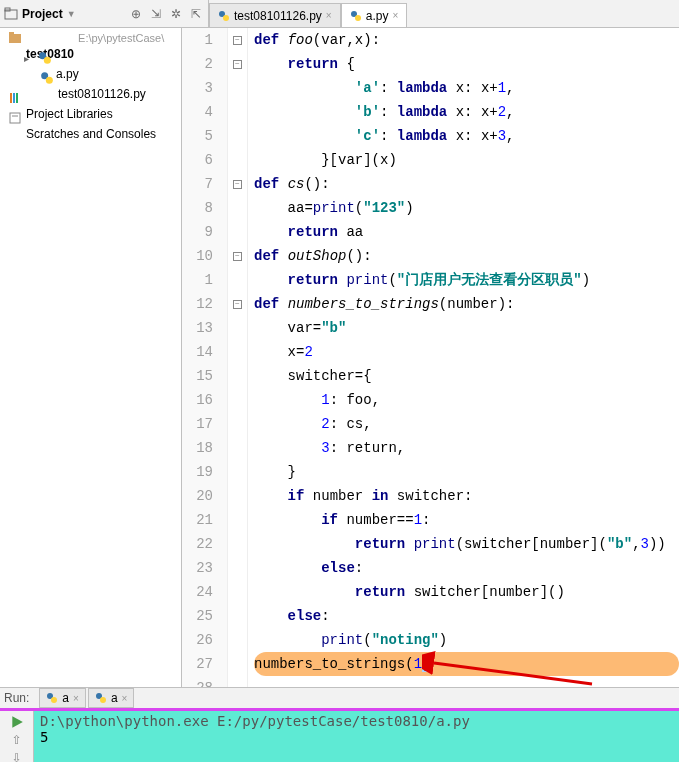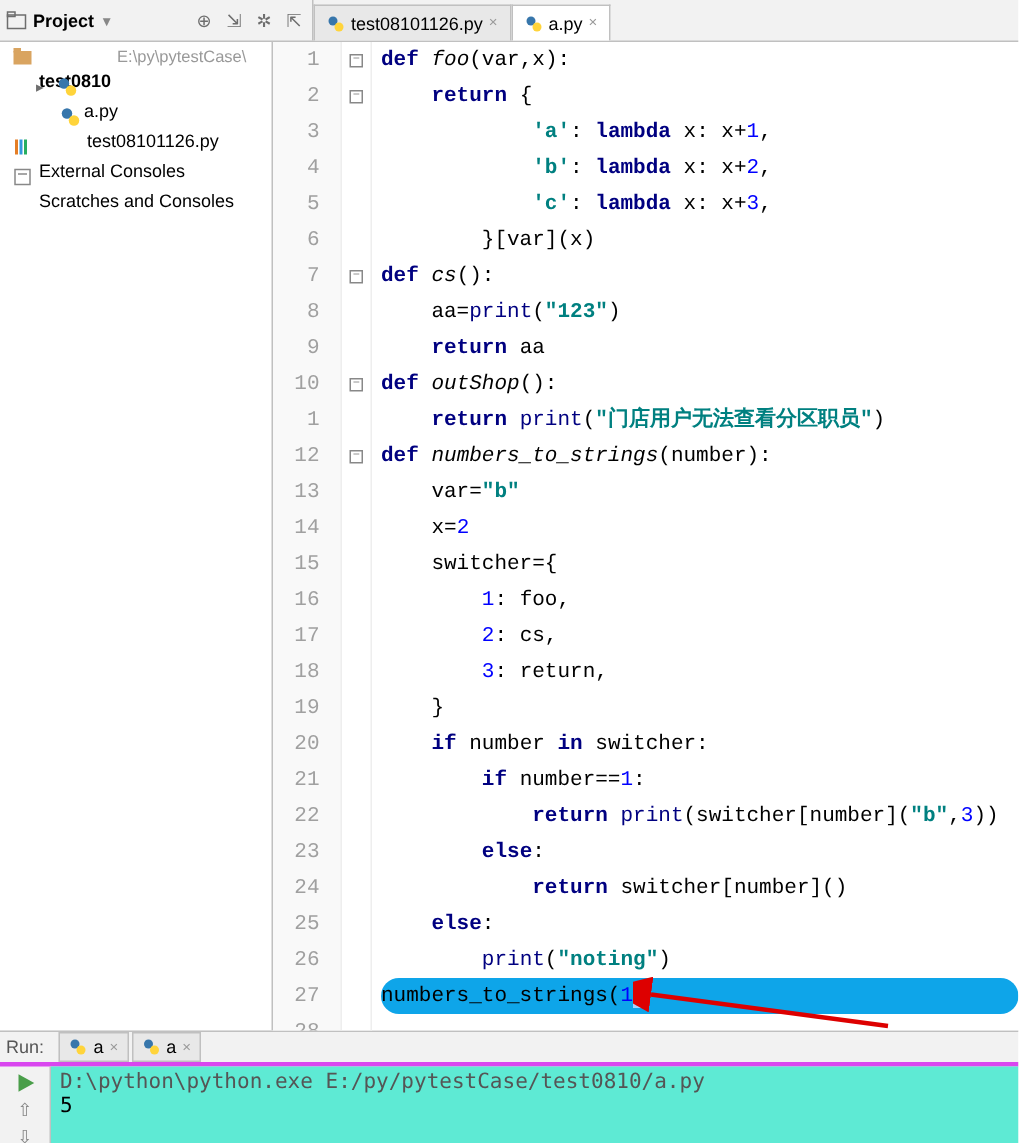--- a/index.html
+++ b/index.html
@@ -25,21 +25,21 @@
 .indent1 { padding-left: 24px; }
 .indent2 { padding-left: 40px; }
 .editor { flex: 1; display: flex; background: #fff; font-family: Consolas, "Courier New", monospace; font-size: 14px; line-height: 24px; }
 .gutter { width: 46px; background: #f9f9f9; border-right: 1px solid #eee; text-align: right; color: #a0a0a0; padding-right: 14px; }
 .g-line { height: 24px; }
 .fold-col { width: 20px; background: #fff; border-right: 1px solid #eee; }
 .f-line { height: 24px; display: flex; align-items: center; justify-content: center; color: #888; font-size: 10px; }
 .fold-box { width: 9px; height: 9px; border: 1px solid #888; display: flex; align-items: center; justify-content: center; font-size: 8px; line-height: 1; }
 .code { flex: 1; padding-left: 6px; }
 .c-line { height: 24px; white-space: pre; }
-.c-line.hl { background: #0ea5e9; border-radius: 12px; }
+.c-line.hl { background: #fdba74; border-radius: 12px; }
 .kw { color: #000080; font-weight: bold; }
 .str { color: #008080; font-weight: bold; }
 .num { color: #0000ff; }
 .fn { font-style: italic; }
 .builtin { color: #000080; }
 .caret { border-right: 1px solid #000; }
 .sel { background: #a6d2ff; }
 .arrow-annotation { position: absolute; pointer-events: none; }
 .run-panel { border-top: 1px solid #c0c0c0; background: #f2f2f2; height: 75px; display: flex; flex-direction: column; }
 .run-tabs { display: flex; align-items: center; height: 24px; border-bottom: 3px solid #d946ef; padding-left: 4px; gap: 2px; }
@@ -123,21 +123,21 @@
         <span class="txt">test08101126.py</span>
       </div>
       <div class="tree-row">
         <span class="ficon">
             <svg viewBox="0 0 14 14">
               <rect x="2" y="2" width="2" height="10" fill="#e57e25"></rect>
               <rect x="5" y="2" width="2" height="10" fill="#3498db"></rect>
               <rect x="8" y="2" width="2" height="10" fill="#27ae60"></rect>
             </svg>
           </span>
-        <span class="txt">External Consoles</span>
+        <span class="txt">Project Libraries</span>
       </div>
       <div class="tree-row">
         <span class="ficon">
             <svg viewBox="0 0 14 14">
               <rect x="2" y="2" width="10" height="10" fill="none" stroke="#888"></rect>
               <line x1="4" y1="5" x2="10" y2="5" stroke="#888"></line>
             </svg>
           </span>
         <span class="txt">Scratches and Consoles</span>
       </div>

